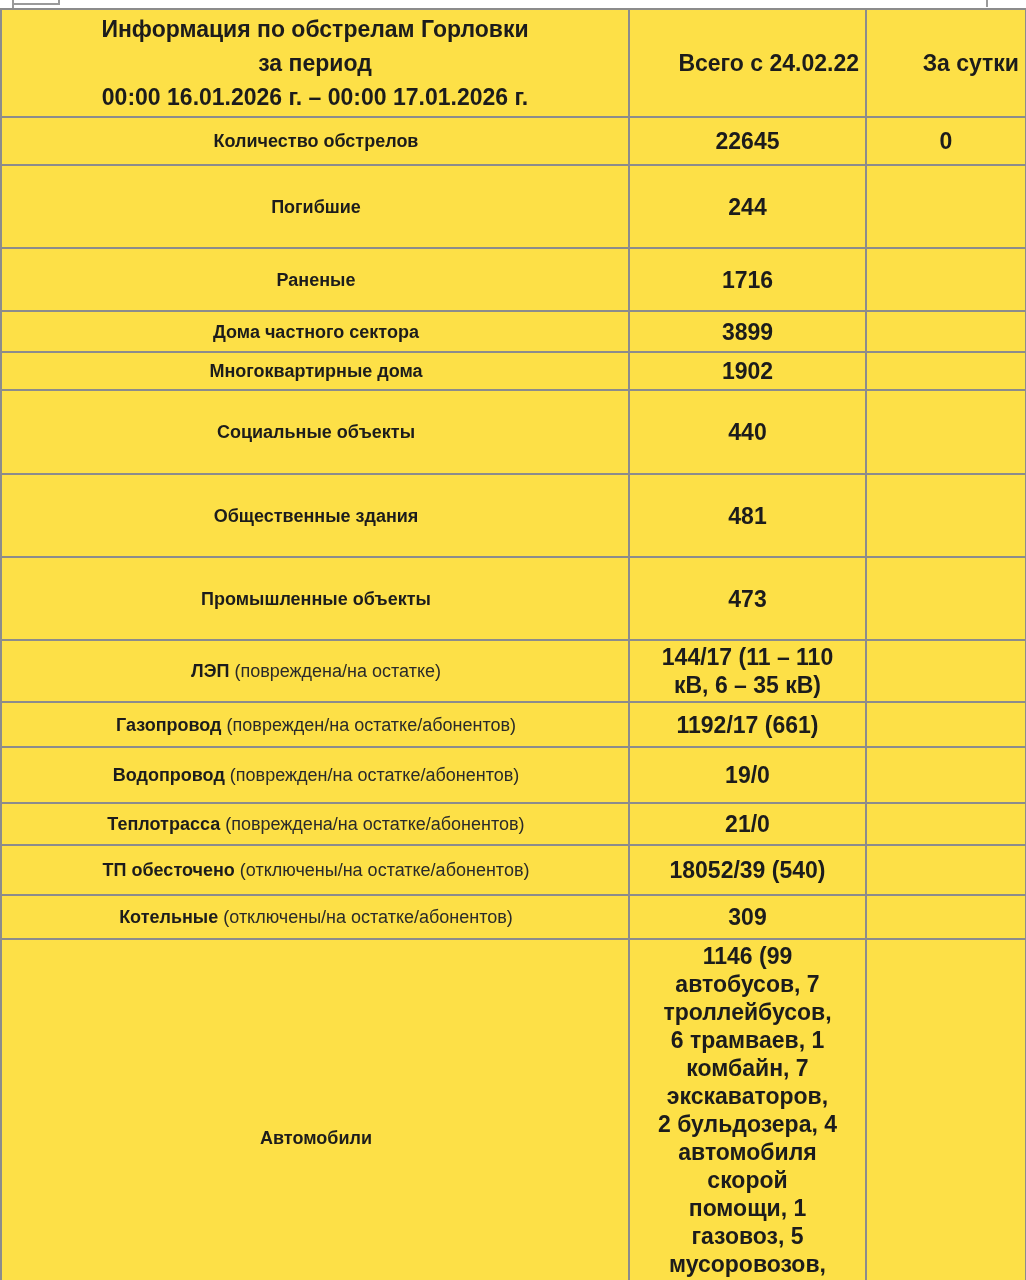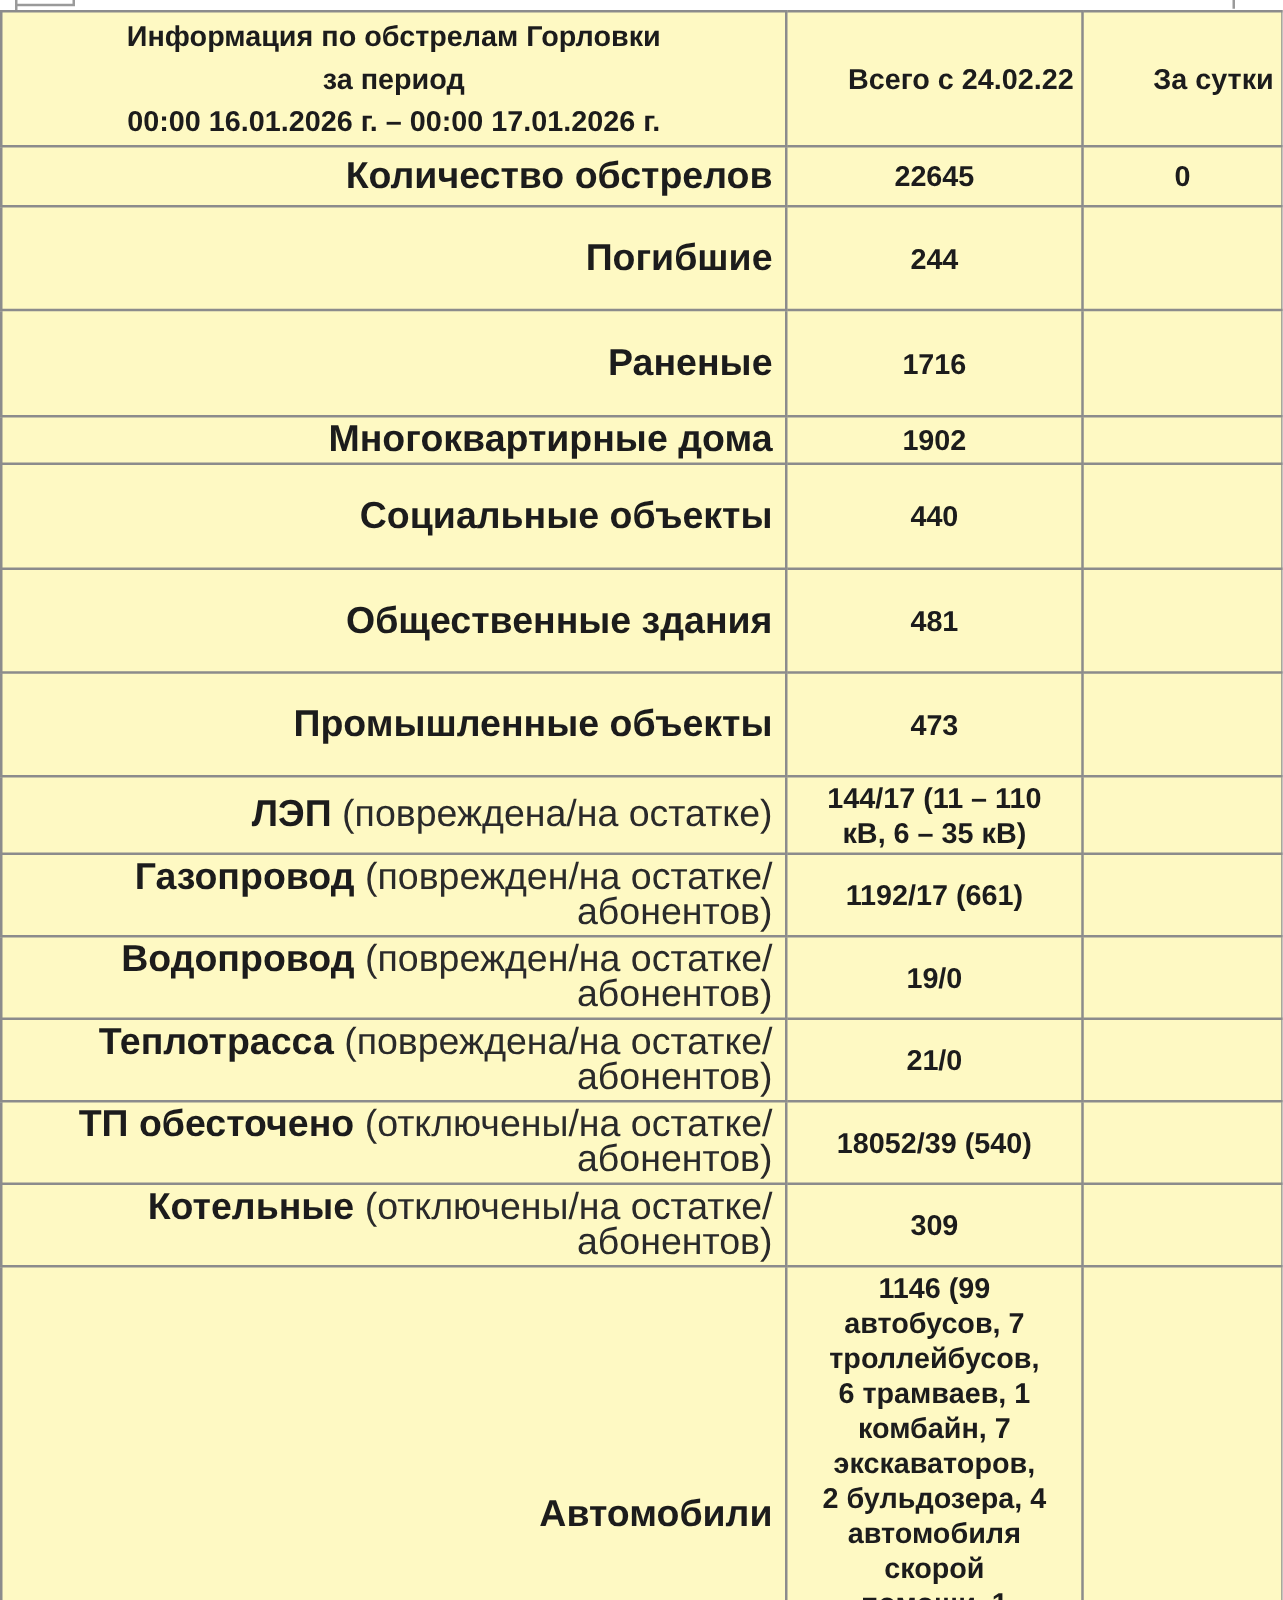--- a/index.html
+++ b/index.html
@@ -27,43 +27,43 @@
     top: 8px;
     left: 0;
     width: 1025px;
     border-collapse: collapse;
     table-layout: fixed;
     background: #ffffff;
   }
   .report th, .report td {
     border: 2px solid #8c8c8c;
     vertical-align: middle;
-    background: #fef9c3;
+    background: #fde047;
   }
   .report thead tr { height: 105px; }
 
   th.h-title {
     font-size: 23px;
     font-weight: bold;
     line-height: 34px;
     text-align: center;
     white-space: pre-line;
     padding: 2px 10px;
   }
   th.h-col {
     font-size: 23px;
     font-weight: bold;
     text-align: right;
     padding: 2px 6px;
   }
 
   td.cell-label {
-    text-align: right;
+    text-align: center;
     padding: 4px 10px 4px 12px;
-    font-size: 30px;
+    font-size: 18px;
     line-height: 28px;
   }
   td.cell-label .lbl  { font-weight: bold; }
   td.cell-label .note { font-weight: normal; color: #2a2a2a; }
 
   td.cell-total, td.cell-daily {
     text-align: center;
     font-size: 23px;
     font-weight: bold;
     line-height: 28px;
@@ -97,23 +97,28 @@
       <tr style="height: 48px;">
         <td class="cell-label"><span class="lbl">Количество обстрелов</span></td>
         <td class="cell-total">22645</td>
         <td class="cell-daily">0</td>
       </tr>
       <tr style="height: 83px;">
         <td class="cell-label"><span class="lbl">Погибшие</span></td>
         <td class="cell-total">244</td>
         <td class="cell-daily"></td>
       </tr>
-      <tr style="height: 85px;">
+      <tr style="height: 63px;">
         <td class="cell-label"><span class="lbl">Раненые</span></td>
         <td class="cell-total">1716</td>
+        <td class="cell-daily"></td>
+      </tr>
+      <tr style="height: 41px;">
+        <td class="cell-label"><span class="lbl">Дома частного сектора</span></td>
+        <td class="cell-total">3899</td>
         <td class="cell-daily"></td>
       </tr>
       <tr style="height: 36px;">
         <td class="cell-label"><span class="lbl">Многоквартирные дома</span></td>
         <td class="cell-total">1902</td>
         <td class="cell-daily"></td>
       </tr>
       <tr style="height: 84px;">
         <td class="cell-label"><span class="lbl">Социальные объекты</span></td>
         <td class="cell-total">440</td>

